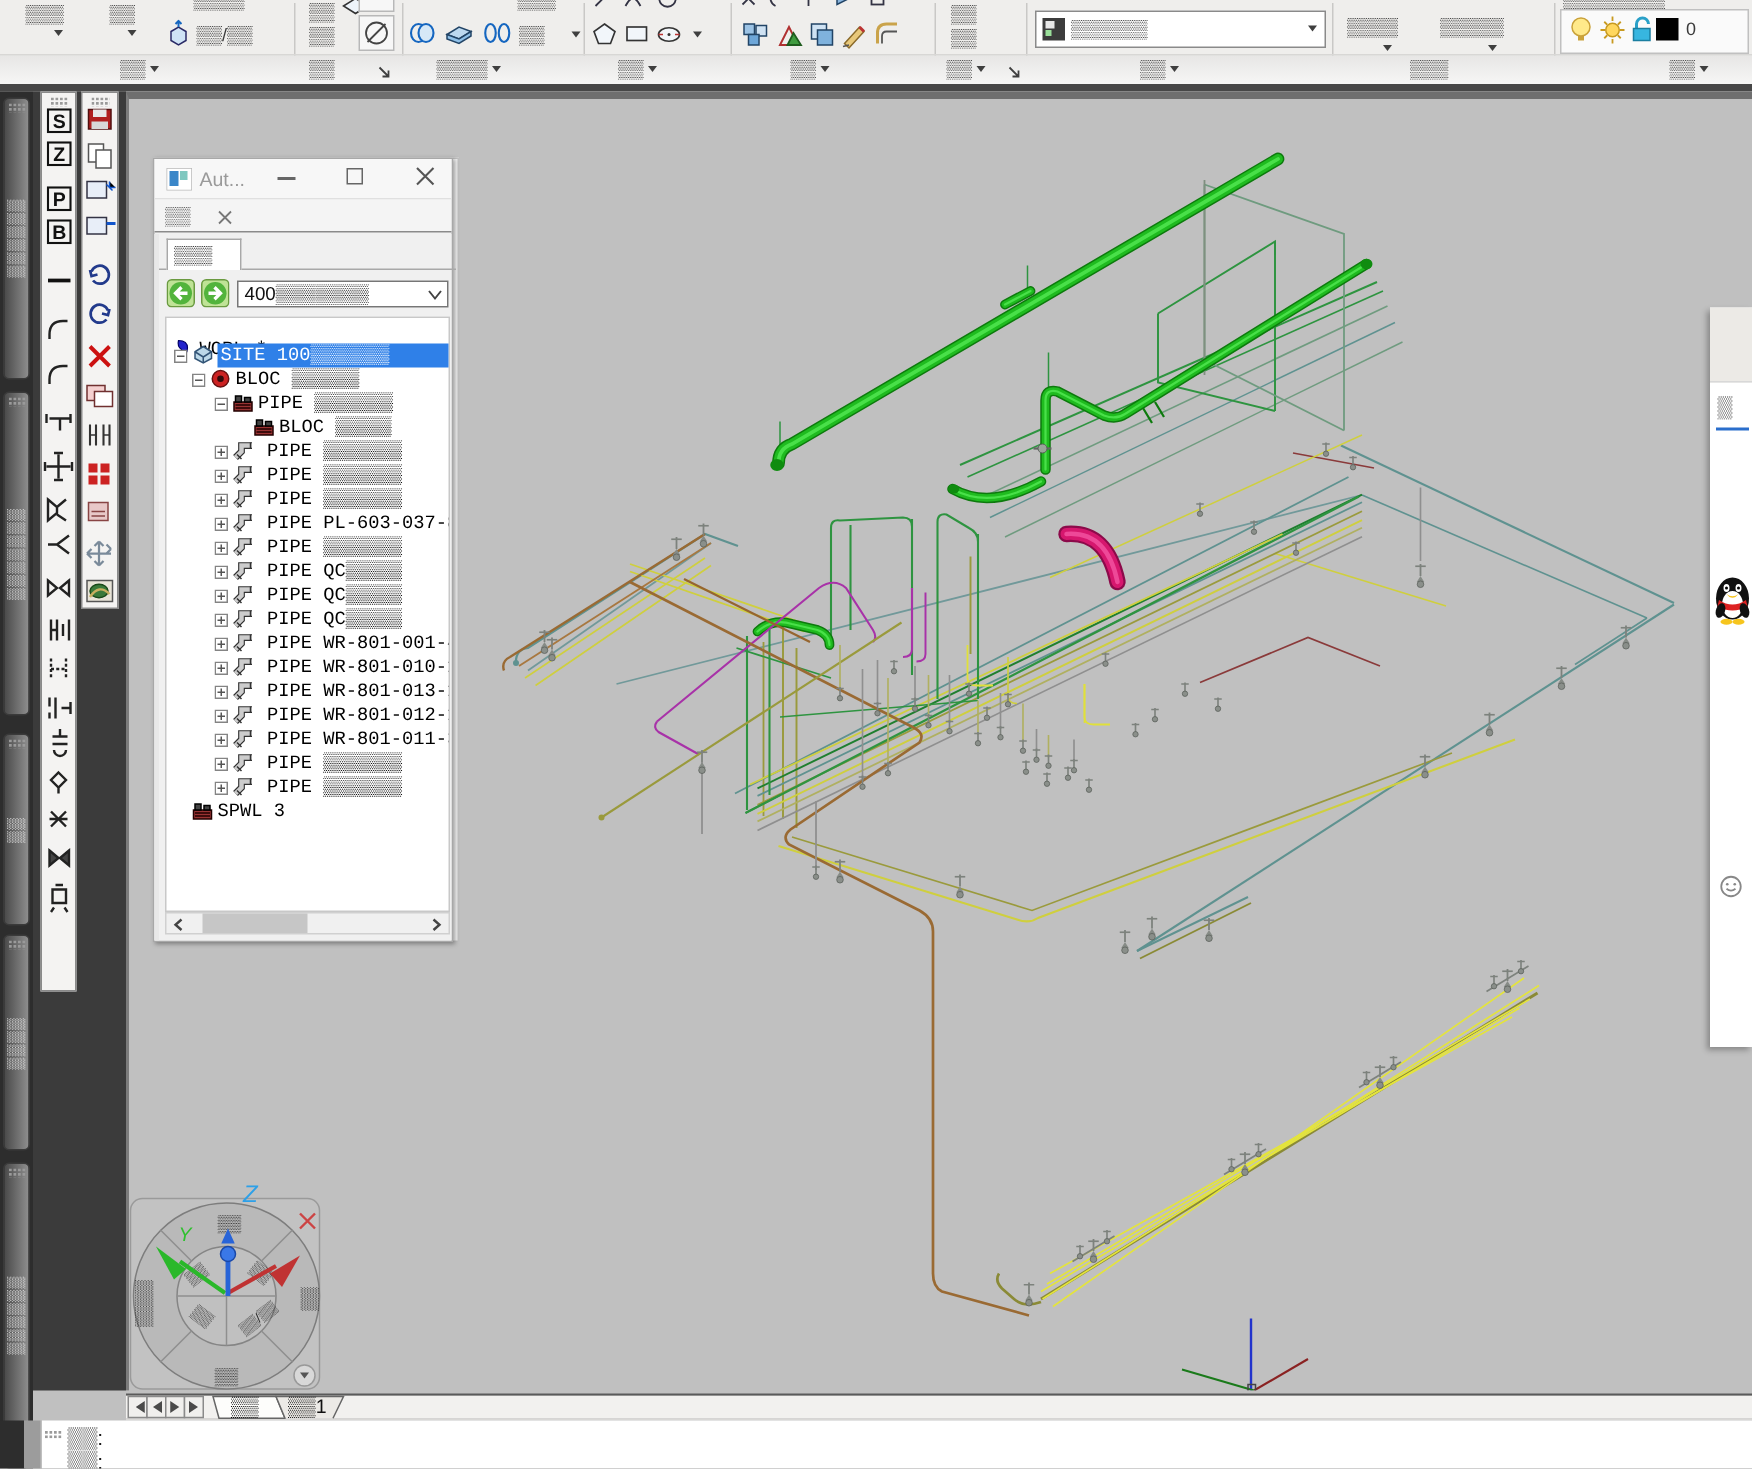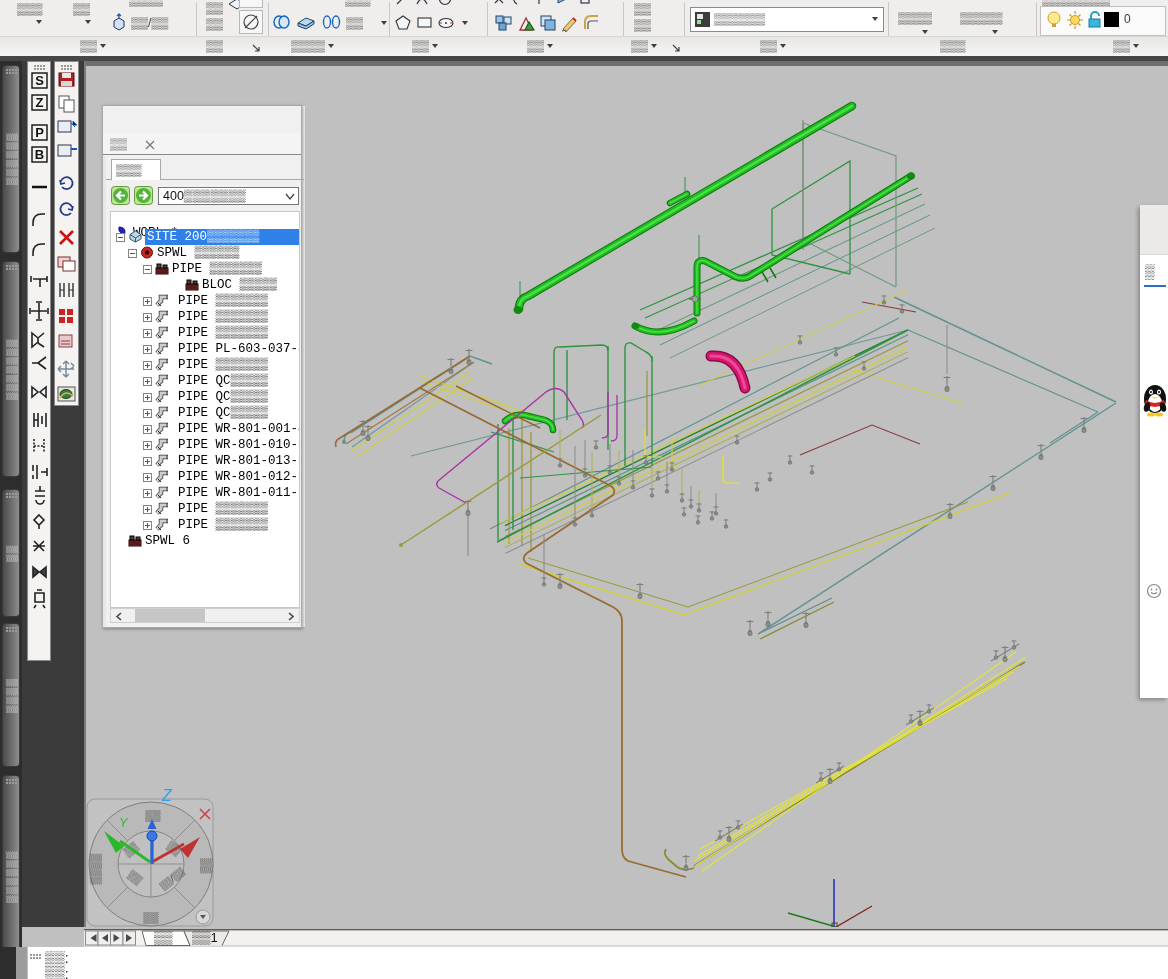--- a/index.html
+++ b/index.html
@@ -482,20 +482,33 @@
     <use href="#f2" x="839" y="767"></use>
     <path d="M906,725 L934,708" stroke="#7d827d" stroke-width="1.2"></path>
     <use href="#f2" x="911" y="719"></use>
     <use href="#f2" x="929" y="709"></use>
     <path d="M991,661 L1019,644" stroke="#7d827d" stroke-width="1.2"></path>
     <use href="#f2" x="996" y="655"></use>
     <use href="#f2" x="1014" y="645"></use>
   </svg>
   <div class="abs" style="left:300px;top:105px;width:6px;height:523px;background:#f2f2f2;border:1px solid #c0c0c0"></div>
   <div class="abs" id="pal">
+    <div class="abs" style="left:0;top:0;width:198px;height:27px;background:#f7f7f7;border-bottom:1px solid #e0e0e0">
+      <svg class="abs" style="left:8px;top:6px" width="17" height="15" viewBox="0 0 17 15">
+        <rect x="0" y="0" width="17" height="15" fill="#fff" stroke="#b8b8b8"></rect>
+        <rect x="2" y="2" width="6" height="10" fill="#3a86c8"></rect>
+        <rect x="9" y="2" width="5" height="6" fill="#7fc8c0"></rect>
+      </svg>
+      <div class="abs" style="left:30px;top:6px;font-size:13px;color:#9a9a9a">Aut...</div>
+      <div class="abs" style="left:82px;top:12px;width:12px;height:1.5px;background:#666"></div>
+      <div class="abs" style="left:128px;top:6px;width:11px;height:11px;border:1.5px solid #666"></div>
+      <svg class="abs" style="left:174px;top:5px" width="13" height="13" viewBox="0 0 13 13">
+        <path d="M1 1 L12 12 M12 1 L1 12" stroke="#555" stroke-width="1.4"></path>
+      </svg>
+    </div>
     <div class="abs" style="left:0;top:27px;width:198px;height:22px;background:#f4f4f4;border-bottom:1px solid #8a8a8a">
       <div class="abs" style="left:7px;top:4px;font-size:12px;color:#555">▒▒</div>
       <svg class="abs" style="left:42px;top:7px" width="10" height="10" viewBox="0 0 10 10">
         <path d="M1 1 L9 9 M9 1 L1 9" stroke="#777" stroke-width="1.2"></path>
       </svg>
     </div>
     <div class="abs" style="left:0;top:50px;width:198px;height:471px;background:#f0f0f0;border-left:3px solid #e8e8e8">
       <div class="abs" style="left:5px;top:3px;width:50px;height:21px;background:#fff;border:1px solid #a8a8a8;border-bottom:none;z-index:2;white-space:nowrap">
         <div style="margin:3px 0 0 4px;font-size:12px;color:#222">▒▒▒</div>
       </div>
@@ -525,47 +538,47 @@
         </div>
         <div style="position:absolute;left:0;top:17px;width:190px;height:16px;white-space:nowrap">
           <svg style="position:absolute;left:5px;top:4px" width="9" height="9" viewBox="0 0 9 9">
             <rect x="0.5" y="0.5" width="8" height="8" fill="#fff" stroke="#848484"></rect>
             <path d="M2 4.5 h5" stroke="#555" stroke-width="1"></path>
           </svg>
           <span style="position:absolute;left:17px;top:1px"><svg width="15" height="13" viewBox="0 0 15 13">
               <path d="M7.5 1 L13 4.5 L13 9 L7.5 12 L2 9 L2 4.5 Z" fill="#bcd8e8" stroke="#335577" stroke-width="1"></path>
               <path d="M2 4.5 L7.5 8 L13 4.5 M7.5 8 V12" stroke="#335577" stroke-width="1" fill="none"></path>
             </svg></span>
-          <span style="position:absolute;left:34px;top:0px;width:156px;background:#2f80e8;color:#fff;padding:0 2px;height:16px;line-height:16px">SITE 200▒▒▒▒▒▒▒</span>
+          <span style="position:absolute;left:34px;top:0px;width:156px;background:#2f80e8;color:#fff;padding:0 2px;height:16px;line-height:16px">SITE 100▒▒▒▒▒▒▒</span>
         </div>
         <div style="position:absolute;left:0;top:33px;width:190px;height:16px;white-space:nowrap">
           <svg style="position:absolute;left:17px;top:4px" width="9" height="9" viewBox="0 0 9 9">
             <rect x="0.5" y="0.5" width="8" height="8" fill="#fff" stroke="#848484"></rect>
             <path d="M2 4.5 h5" stroke="#555" stroke-width="1"></path>
           </svg>
           <span style="position:absolute;left:29px;top:1px"><svg width="14" height="13" viewBox="0 0 14 13">
               <circle cx="7" cy="6.5" r="5.5" fill="#cc2222" stroke="#661111"></circle>
               <circle cx="7" cy="6.5" r="2.2" fill="#330a0a"></circle>
             </svg></span>
-          <span style="position:absolute;left:46px;top:0px;height:16px;line-height:16px">SPWL ▒▒▒▒▒▒</span>
+          <span style="position:absolute;left:46px;top:0px;height:16px;line-height:16px">BLOC ▒▒▒▒▒▒</span>
         </div>
         <div style="position:absolute;left:0;top:49px;width:190px;height:16px;white-space:nowrap">
           <svg style="position:absolute;left:32px;top:4px" width="9" height="9" viewBox="0 0 9 9">
             <rect x="0.5" y="0.5" width="8" height="8" fill="#fff" stroke="#848484"></rect>
             <path d="M2 4.5 h5" stroke="#555" stroke-width="1"></path>
           </svg>
           <span style="position:absolute;left:44px;top:1px"><svg width="15" height="13" viewBox="0 0 15 13">
               <rect x="1" y="6" width="12" height="6" fill="#993333" stroke="#220000"></rect>
               <rect x="2" y="2" width="4" height="4" fill="#444" stroke="#000"></rect>
               <rect x="8" y="3" width="4" height="3" fill="#444" stroke="#000"></rect>
               <path d="M2 8 h10 M2 10 h10" stroke="#220000"></path>
             </svg></span>
           <span style="position:absolute;left:61px;top:0px;height:16px;line-height:16px">PIPE ▒▒▒▒▒▒▒</span>
         </div>
-        <div style="position:absolute;left:16px;top:65px;width:226px;height:16px;white-space:nowrap">
+        <div style="position:absolute;left:0;top:65px;width:226px;height:16px;white-space:nowrap">
           <span style="position:absolute;left:58px;top:1px"><svg width="15" height="13" viewBox="0 0 15 13">
               <rect x="1" y="6" width="12" height="6" fill="#993333" stroke="#220000"></rect>
               <rect x="2" y="2" width="4" height="4" fill="#444" stroke="#000"></rect>
               <rect x="8" y="3" width="4" height="3" fill="#444" stroke="#000"></rect>
               <path d="M2 8 h10 M2 10 h10" stroke="#220000"></path>
             </svg></span>
           <span style="position:absolute;left:75px;top:0px;height:16px;line-height:16px">BLOC ▒▒▒▒▒</span>
         </div>
         <div style="position:absolute;left:0;top:81px;width:190px;height:16px;white-space:nowrap">
           <svg style="position:absolute;left:32px;top:4px" width="9" height="9" viewBox="0 0 9 9">
@@ -747,21 +760,21 @@
             </svg></span>
           <span style="position:absolute;left:67px;top:0px;height:16px;line-height:16px">PIPE ▒▒▒▒▒▒▒</span>
         </div>
         <div style="position:absolute;left:0;top:321px;width:190px;height:16px;white-space:nowrap">
           <span style="position:absolute;left:17px;top:1px"><svg width="15" height="13" viewBox="0 0 15 13">
               <rect x="1" y="6" width="12" height="6" fill="#993333" stroke="#220000"></rect>
               <rect x="2" y="2" width="4" height="4" fill="#444" stroke="#000"></rect>
               <rect x="8" y="3" width="4" height="3" fill="#444" stroke="#000"></rect>
               <path d="M2 8 h10 M2 10 h10" stroke="#220000"></path>
             </svg></span>
-          <span style="position:absolute;left:34px;top:0px;height:16px;line-height:16px">SPWL 6</span>
+          <span style="position:absolute;left:34px;top:0px;height:16px;line-height:16px">SPWL 3</span>
         </div>
       </div>
       <div class="abs" style="left:4px;top:452px;width:190px;height:15px;background:#f0f0f0;border:1px solid #d0d0d0">
         <svg class="abs" style="left:4px;top:3px" width="8" height="9" viewBox="0 0 8 9">
           <path d="M6 1 L2 4.5 L6 8" stroke="#444" stroke-width="1.6" fill="none"></path>
         </svg>
         <div class="abs" style="left:24px;top:0px;width:70px;height:13px;background:#c6c6c6"></div>
         <svg class="abs" style="right:4px;top:3px" width="8" height="9" viewBox="0 0 8 9">
           <path d="M2 1 L6 4.5 L2 8" stroke="#444" stroke-width="1.6" fill="none"></path>
         </svg>

